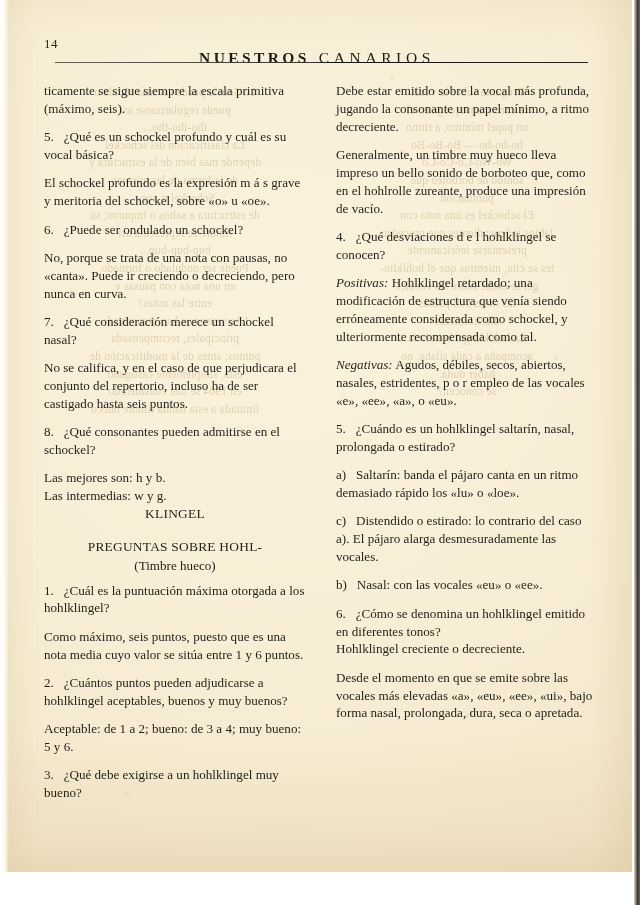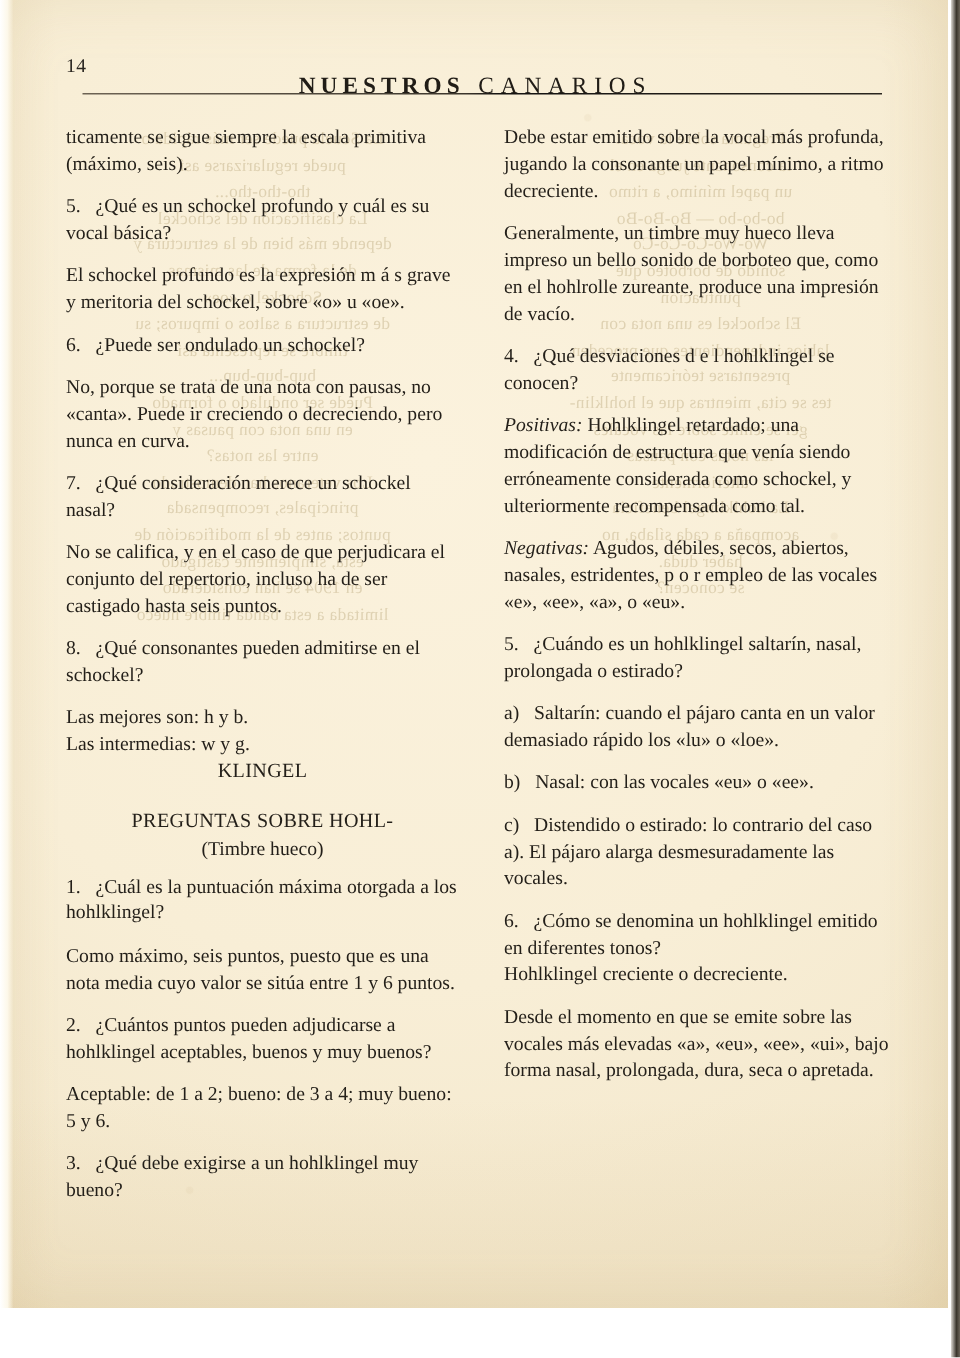--- a/index.html
+++ b/index.html
@@ -320,25 +320,25 @@
       <p class="para lastline-left">Generalmente, un timbre muy hueco lleva impreso un bello sonido de borboteo que, como en el hohlrolle zureante, produce una impresión de vacío.</p>
 
       <p class="para lastline-left"><span class="q-num">4.</span><span>¿Qué desviaciones d e l hohlklingel se conocen?</span></p>
 
       <p class="para lastline-left"><em class="ital">Positivas:</em><span> Hohlklingel retardado; una modificación de estructura que venía siendo erróneamente considerada como schockel, y ulteriormente recompensada como tal.</span></p>
 
       <p class="para lastline-left"><em class="ital">Negativas:</em><span> Agudos, débiles, secos, abiertos, nasales, estridentes, p o r empleo de las vocales «e», «ee», «a», o «eu».</span></p>
 
       <p class="para lastline-left"><span class="q-num">5.</span><span>¿Cuándo es un hohlklingel saltarín, nasal, prolongada o estirado?</span></p>
 
-      <p class="para lastline-left"><span class="q-num">a)</span><span>Saltarín: cuando el pájaro canta en un valor demasiado rápido los «lu» o «loe».</span></p>
+      <p class="para lastline-left"><span class="q-num">a)</span><span>Saltarín: banda el pájaro canta en un ritmo demasiado rápido los «lu» o «loe».</span></p>
+
+      <p class="para lastline-left"><span class="q-num">c)</span><span>Distendido o estirado: lo contrario del caso a). El pájaro alarga desmesuradamente las vocales.</span></p>
 
       <p class="para lastline-left"><span class="q-num">b)</span><span>Nasal: con las vocales «eu» o «ee».</span></p>
-
-      <p class="para lastline-left"><span class="q-num">c)</span><span>Distendido o estirado: lo contrario del caso a). El pájaro alarga desmesuradamente las vocales.</span></p>
 
       <p class="para lastline-left"><span class="q-num">6.</span><span>¿Cómo se denomina un hohlklingel emitido en diferentes tonos?</span></p>
 
       <p class="plain-line">Hohlklingel creciente o decreciente.</p>
 
 
       <p class="para lastline-left">Desde el momento en que se emite sobre las vocales más elevadas «a», «eu», «ee», «ui», bajo forma nasal, prolongada, dura, seca o apretada.</p>
 
     </div>
 

